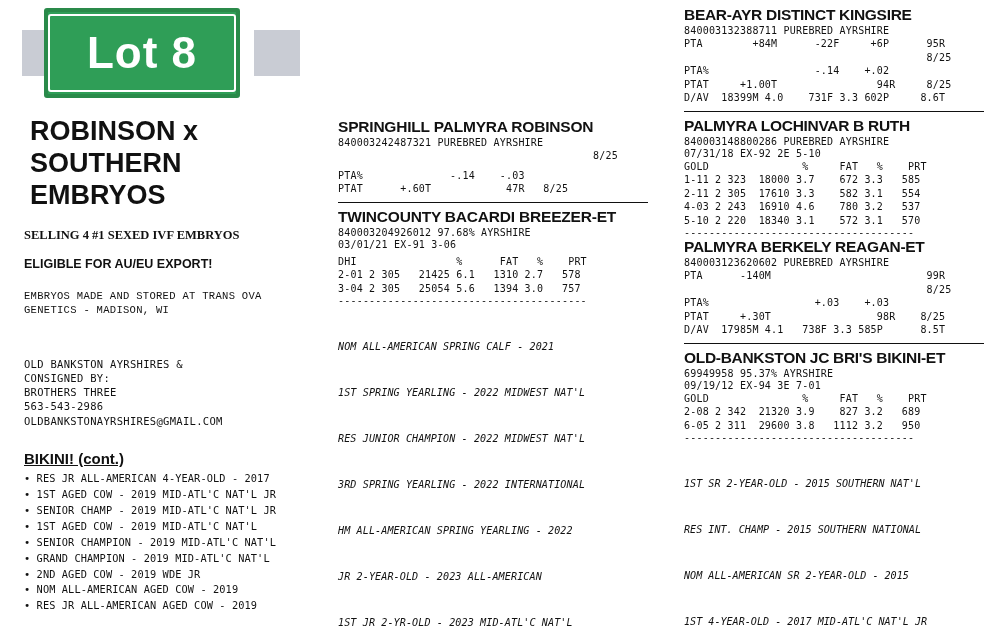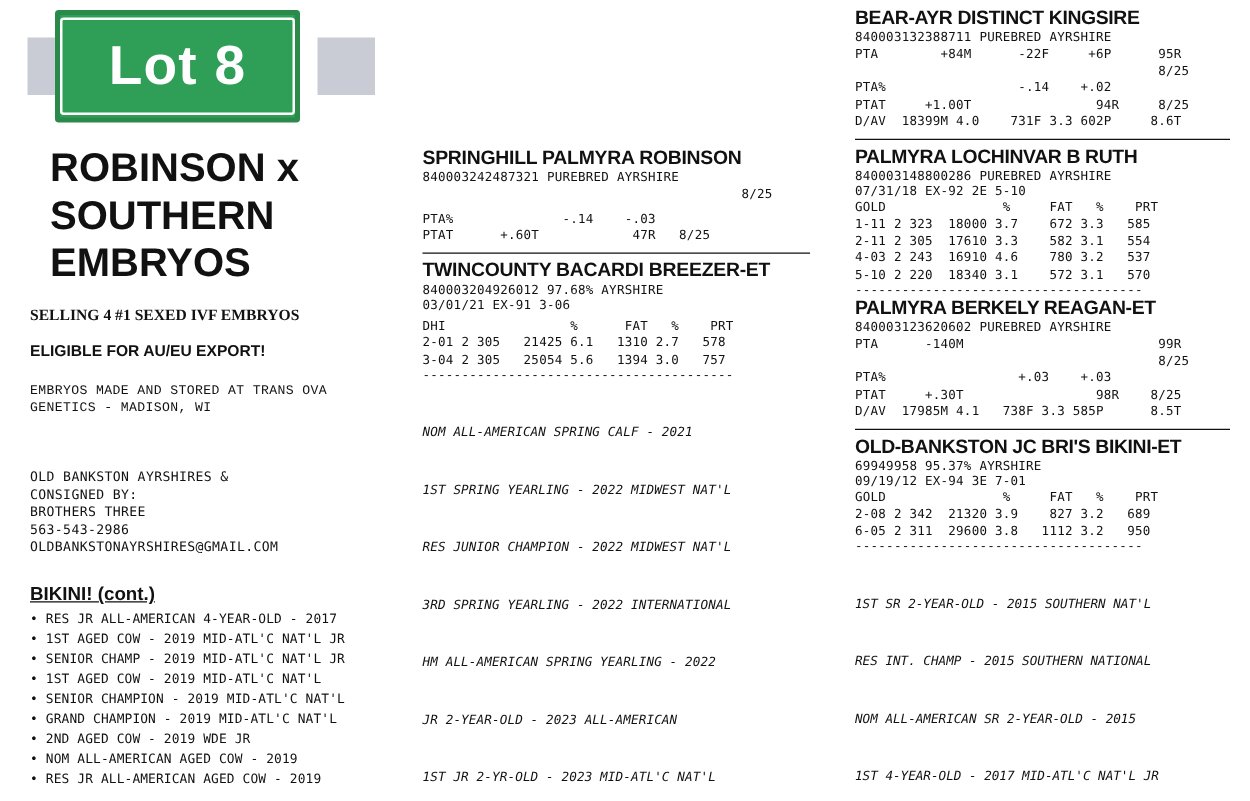--- a/index.html
+++ b/index.html
@@ -51,23 +51,23 @@
     color:#ffffff;
     font-family:"Liberation Sans", sans-serif;
     font-weight:bold;
     font-size:44px;
     letter-spacing:1px;
   }
 
   h1.title{
     font-family:"Liberation Sans", sans-serif;
     font-weight:bold;
-    font-size:32px;
+    font-size:27px;
     line-height:1.18;
-    margin:16px 0 0 18px;
+    margin:16px 0 0 8px;
     letter-spacing:0px;
   }
   .subline{
     font-family:Liberation Serif, serif;
     font-weight:bold;
     font-size:12.5px;
     margin:16px 0 0 2px;
   }
   .subline2{
     font-family:"Liberation Sans", sans-serif;

